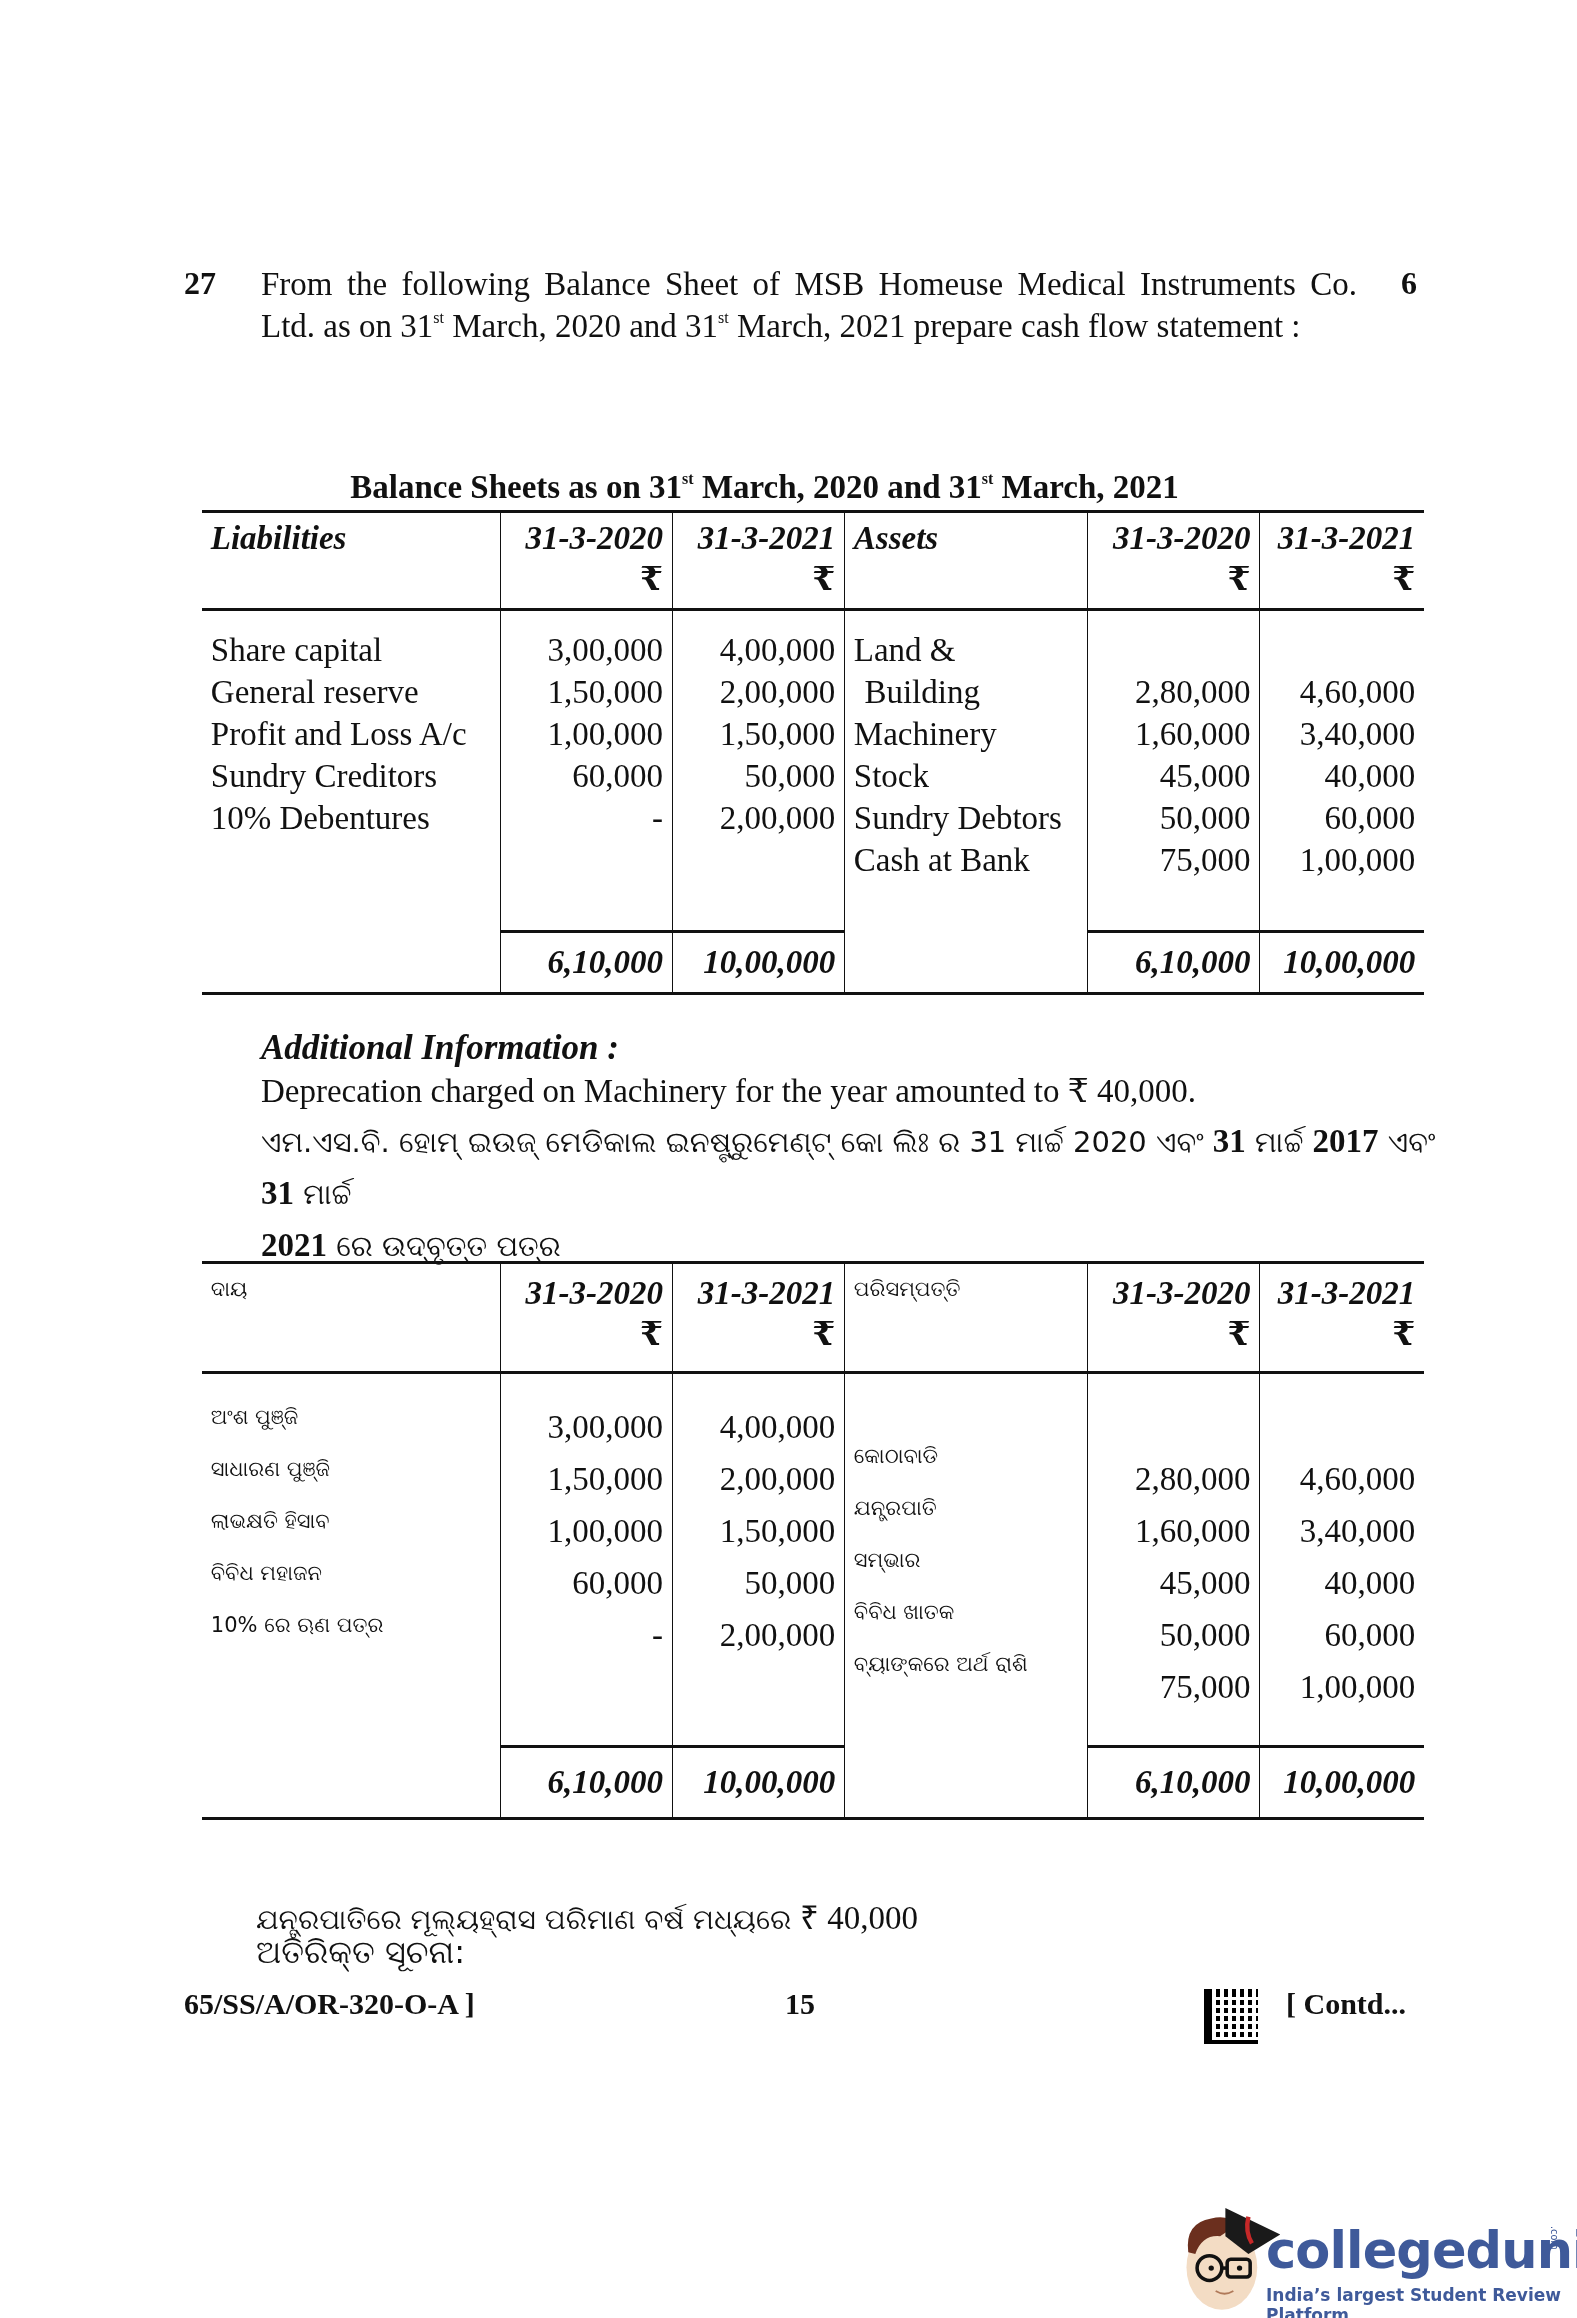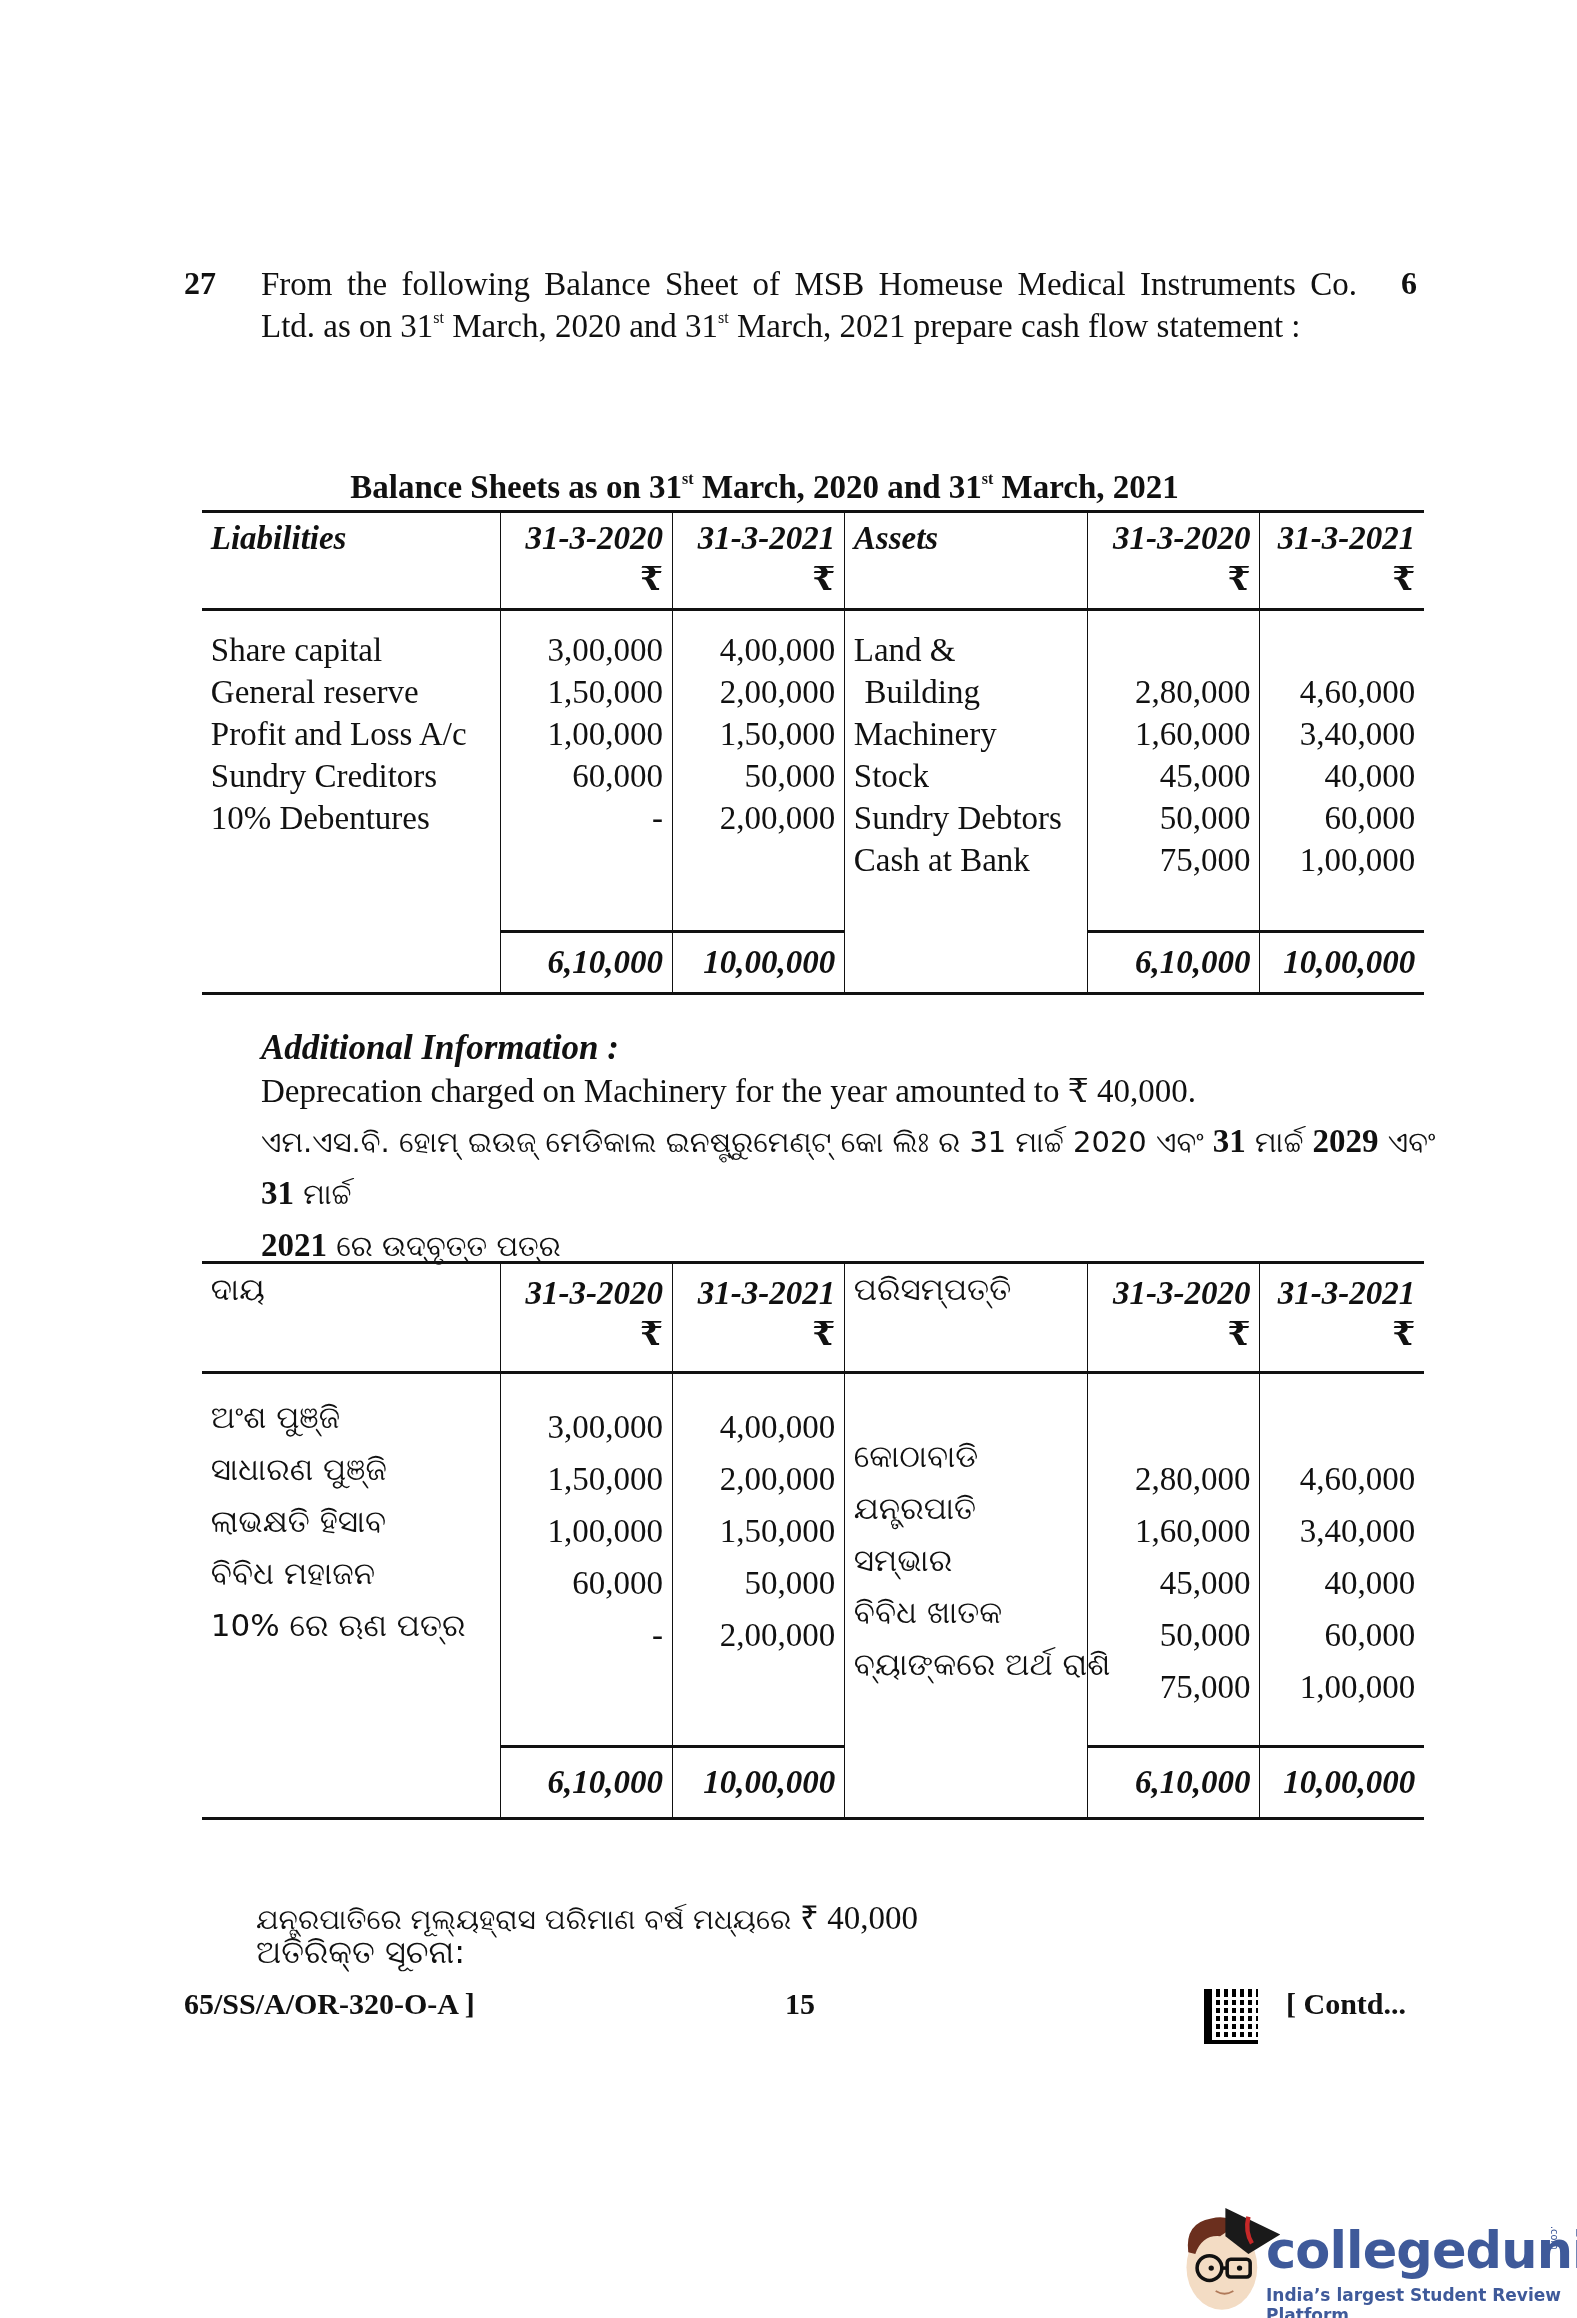--- a/index.html
+++ b/index.html
@@ -23,21 +23,21 @@
   table.bs col.c5 { width: 172px; }
   table.bs col.c6 { width: 164px; }
   tr.hdr td { border-top: 3.5px solid #111; border-bottom: 3.5px solid #111; font-style: italic; font-weight: bold; }
   .vl { border-left: 1.8px solid #111; }
   .num { text-align: right; }
   .hdr .cell-inner { padding-top: 5.3px; line-height: 41px; }
   .rupee { display: block; text-align: right; font-style: normal; font-weight: bold; }
   tr.tot td { font-style: italic; font-weight: bold; border-bottom: 3.5px solid #111; }
   tr.tot td.topline { border-top: 3.5px solid #111; }
   .ln { display: block; white-space: nowrap; }
-  .odia { font-family: "DejaVu Sans", sans-serif; font-size: 31px; }
+  .odia { font-family: "DejaVu Sans", sans-serif; font-size: 21px; }
 
   .addl-title { left: 261px; top: 1028px; font-size: 35px; font-style: italic; font-weight: bold; }
   .addl-text { left: 261px; top: 1071px; font-size: 33px; }
   .odia-line { left: 261px; top: 1116px; width: 1185px; font-size: 29px; line-height: 51px; }
   .odia-line b { font-family: "Liberation Serif", serif; font-size: 33px; }
   .odia-addl-title { left: 256px; top: 1933px; font-size: 32px; }
   .odia-addl-text { left: 256px; top: 1894px; font-size: 28px; }
   .odia-addl-text .amt { font-family: "Liberation Serif", serif; font-size: 33px; }
 
   .footer-code { left: 184px; top: 1987px; font-size: 30px; font-weight: bold; }
@@ -158,21 +158,21 @@
     <td class="vl"></td>
     <td class="vl num topline" style="vertical-align:middle;">6,10,000</td>
     <td class="vl num topline" style="vertical-align:middle;">10,00,000</td>
   </tr>
 </tbody>
   </table>
 
 <div class="abs addl-title">Additional Information :</div>
 <div class="abs addl-text">Deprecation charged on Machinery for the year amounted to ₹ 40,000.</div>
 
-<div class="abs odia-line odia"><span>ଏମ.ଏସ.ବି. ହୋମ୍ ଇଉଜ୍ ମେଡିକାଲ ଇନଷ୍ଟ୍ରୁମେଣ୍ଟ୍ କୋ ଲିଃ ର 31 ମାର୍ଚ୍ଚ 2020 ଏବଂ </span><b>31</b><span> ମାର୍ଚ୍ଚ </span><b>2029</b><span> ଏବଂ </span><b>31</b><span> ମାର୍ଚ୍ଚ </span><br><b>2021</b><span> ରେ ଉଦ୍ବୃତ୍ତ ପତ୍ର</span></div>
+<div class="abs odia-line odia"><span>ଏମ.ଏସ.ବି. ହୋମ୍ ଇଉଜ୍ ମେଡିକାଲ ଇନଷ୍ଟ୍ରୁମେଣ୍ଟ୍ କୋ ଲିଃ ର 31 ମାର୍ଚ୍ଚ 2020 ଏବଂ </span><b>31</b><span> ମାର୍ଚ୍ଚ </span><b>2017</b><span> ଏବଂ </span><b>31</b><span> ମାର୍ଚ୍ଚ </span><br><b>2021</b><span> ରେ ଉଦ୍ବୃତ୍ତ ପତ୍ର</span></div>
 
 <table class="bs" style="top:1261px;">
   <colgroup>
       <col class="c1">
       <col class="c2">
       <col class="c3">
       <col class="c4">
       <col class="c5">
       <col class="c6">
     </colgroup>

